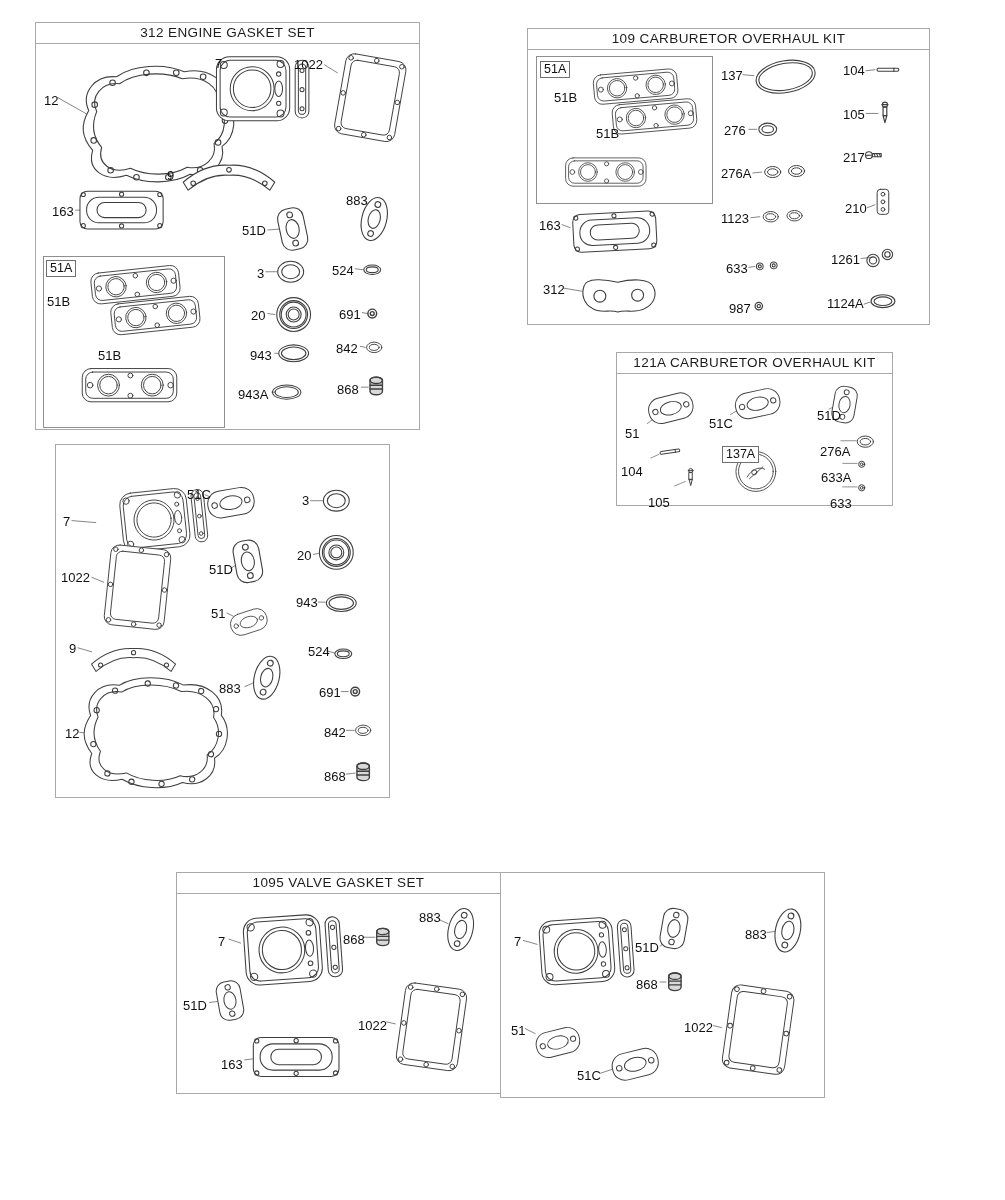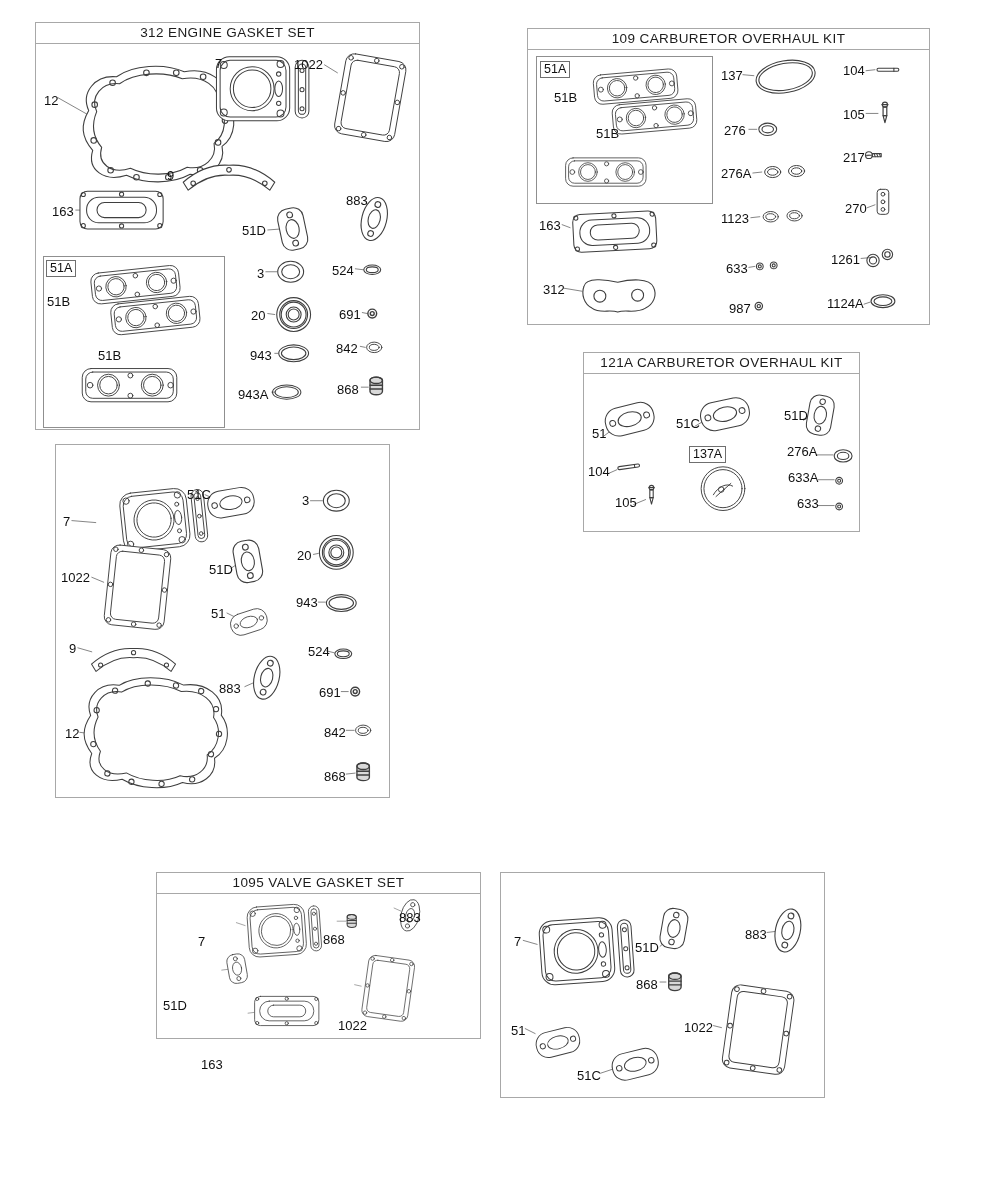--- a/index.html
+++ b/index.html
@@ -306,30 +306,30 @@
     <span class="pl boxed" style="left:12px;top:32px">51A</span>
     <span class="pl" style="left:26px;top:61px">51B</span>
     <span class="pl" style="left:68px;top:97px">51B</span>
     <span class="pl" style="left:193px;top:39px">137</span>
     <span class="pl" style="left:315px;top:34px">104</span>
     <span class="pl" style="left:315px;top:78px">105</span>
     <span class="pl" style="left:196px;top:94px">276</span>
     <span class="pl" style="left:315px;top:121px">217</span>
     <span class="pl" style="left:193px;top:137px">276A</span>
     <span class="pl" style="left:193px;top:182px">1123</span>
-    <span class="pl" style="left:317px;top:172px">270</span>
+    <span class="pl" style="left:317px;top:172px">210</span>
     <span class="pl" style="left:11px;top:189px">163</span>
     <span class="pl" style="left:198px;top:232px">633</span>
     <span class="pl" style="left:303px;top:223px">1261</span>
     <span class="pl" style="left:15px;top:253px">312</span>
     <span class="pl" style="left:201px;top:272px">987</span>
     <span class="pl" style="left:299px;top:267px">1124A</span>
   </div>
 
-  <div class="section" style="left:583px;top:352px;width:277px;height:180px">
+  <div class="section" style="left:616px;top:352px;width:277px;height:154px">
     <div class="stitle">121A CARBURETOR OVERHAUL KIT</div>
     <svg class="draw" viewBox="0 0 277 168">
       <g>
         <line class="ld" x1="20" y1="78" x2="28" y2="72"></line>
           <line class="ld" x1="112" y1="68" x2="122" y2="62"></line>
         <line class="ld" x1="221" y1="62" x2="227" y2="59"></line>
           <line class="ld" x1="24" y1="116" x2="33" y2="112"></line>
         <line class="ld" x1="234" y1="97" x2="251" y2="97"></line>
           <line class="ld" x1="236" y1="122" x2="252" y2="122"></line>
         <line class="ld" x1="50" y1="147" x2="62" y2="142"></line>
@@ -401,21 +401,21 @@
     <span class="pl" style="left:240px;top:150px">943</span>
     <span class="pl" style="left:13px;top:196px">9</span>
     <span class="pl" style="left:252px;top:199px">524</span>
     <span class="pl" style="left:163px;top:236px">883</span>
     <span class="pl" style="left:263px;top:240px">691</span>
     <span class="pl" style="left:9px;top:281px">12</span>
     <span class="pl" style="left:268px;top:280px">842</span>
     <span class="pl" style="left:268px;top:324px">868</span>
   </div>
 
-  <div class="section" style="left:156px;top:872px;width:325px;height:167px">
+  <div class="section" style="left:176px;top:872px;width:325px;height:222px">
     <div class="stitle">1095 VALVE GASKET SET</div>
     <svg class="draw" viewBox="0 0 325 226">
       <g>
         <line class="ld" x1="50" y1="68" x2="62" y2="72"></line>
           <line class="ld" x1="188" y1="66" x2="200" y2="66"></line>
         <line class="ld" x1="266" y1="48" x2="275" y2="52"></line>
           <line class="ld" x1="30" y1="133" x2="38" y2="132"></line>
         <line class="ld" x1="212" y1="153" x2="221" y2="155"></line>
           <line class="ld" x1="66" y1="192" x2="74" y2="191"></line>
       </g>

